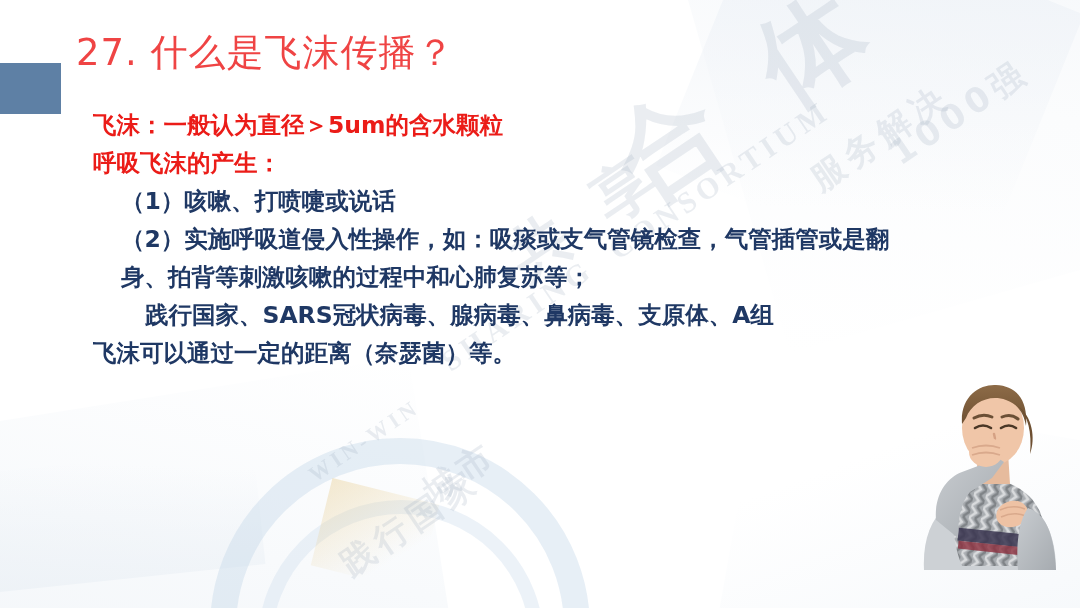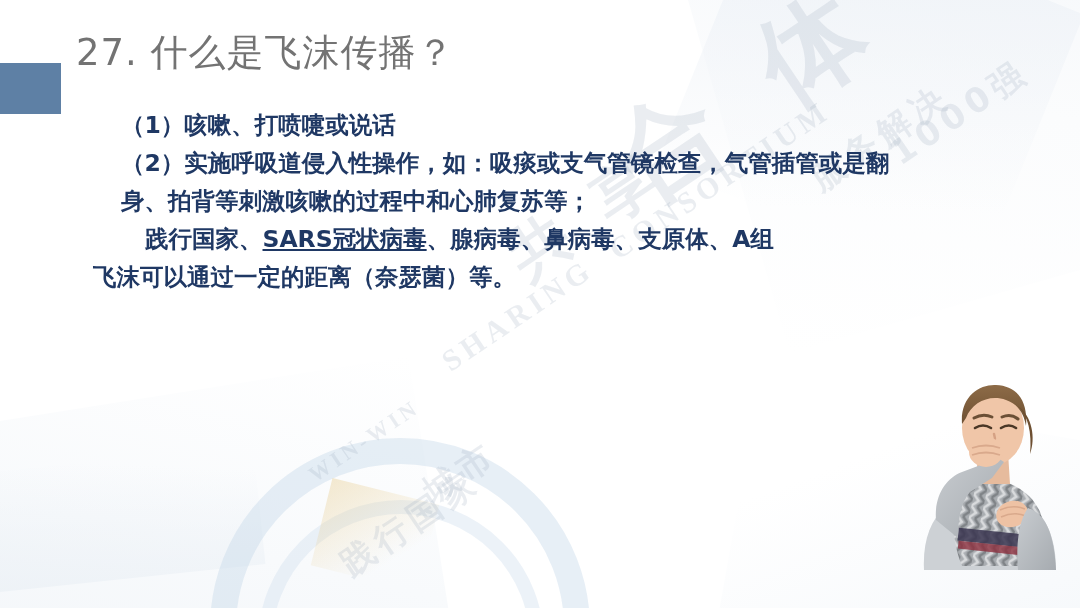--- a/index.html
+++ b/index.html
@@ -158,21 +158,21 @@
     background: #5E80A5;
   }
 
   
   .title {
     position: absolute;
     left: 76px;
     top: 33px;
     font-size: 37px;
     line-height: 1.1;
-    color: #737373;
+    color: #ef4444;
     font-weight: 400;
     font-family: "DejaVu Sans", sans-serif;
     letter-spacing: 1px;
     white-space: nowrap;
   }
 
   
   .body-text {
     position: absolute;
     left: 93px;
@@ -190,21 +190,20 @@
   .ln-red {
     color: #EB1C18;
   }
   .ln-indent {
     padding-left: 28px;
   }
   .ln-indent2 {
     padding-left: 52px;
   }
   .u {
-    text-decoration: underline;
     text-underline-offset: 2px;
     text-align: center;
   }
 
   
   .photo {
     position: absolute;
     right: 8px;
     bottom: 38px;
     width: 172px;
@@ -238,20 +237,22 @@
     <div class="wm-item wm-cn-sm" style="left:880px; top:95px;">1000强</div>
     <div class="wm-item wm-cn-sm" style="left:330px; top:505px;">践行国家</div>
     <div class="wm-item wm-cn-sm" style="left:420px; top:455px;">城市</div>
   </div>
 
   <div class="accent-block"></div>
 
   <div class="title">27. 什么是飞沫传播？</div>
 
   <div class="body-text">
+    <p class="ln-red">飞沫：一般认为直径＞5um的含水颗粒</p>
+    <p class="ln-red">呼吸飞沫的产生：</p>
     <p class="ln-indent">（1）咳嗽、打喷嚏或说话</p>
     <p class="ln-indent">（2）实施呼吸道侵入性操作，如：吸痰或支气管镜检查，气管插管或是翻身、拍背等刺激咳嗽的过程中和心肺复苏等；</p>
     <p class="ln-indent2"><span>践行国家、</span><span class="u">SARS冠状病毒</span><span>、腺病毒、鼻病毒、支原体、A组</span></p>
     <p>飞沫可以通过一定的距离（奈瑟菌）等。</p>
   </div>
 
   <div class="photo">
     <svg viewBox="0 0 172 190" xmlns="http://www.w3.org/2000/svg" role="img" aria-label="coughing woman">
       <defs>
         <linearGradient id="scarfG" x1="0" y1="0" x2="1" y2="1">

